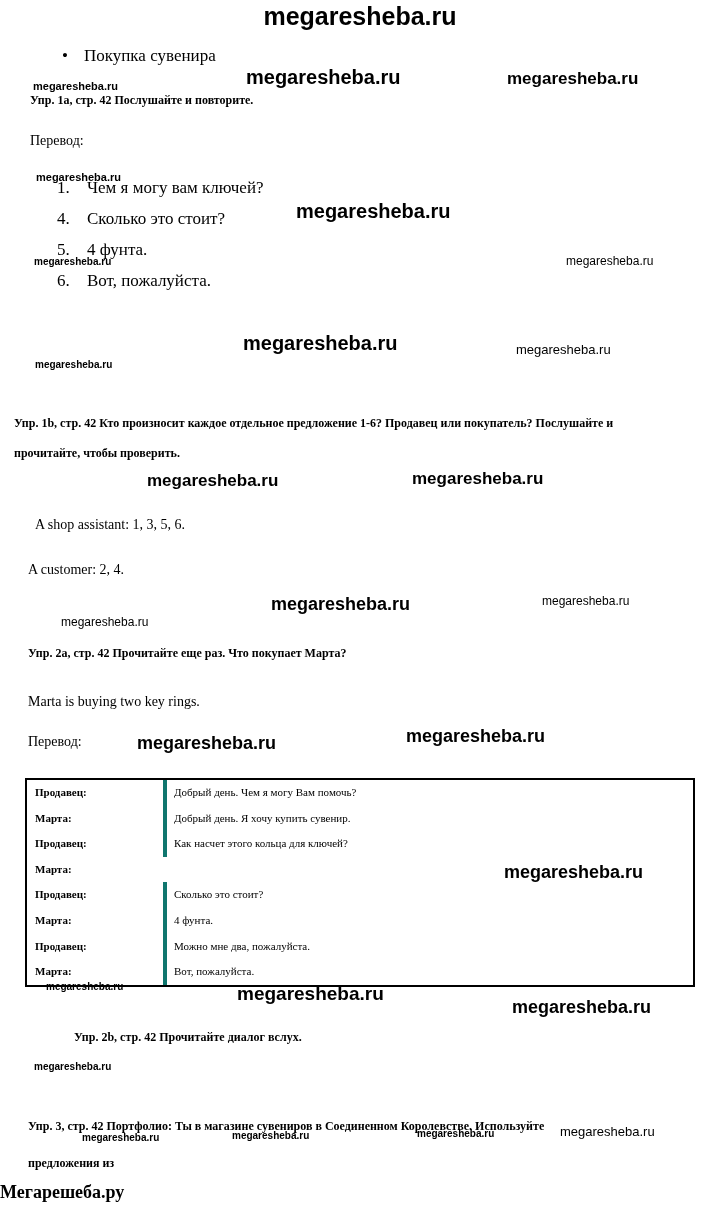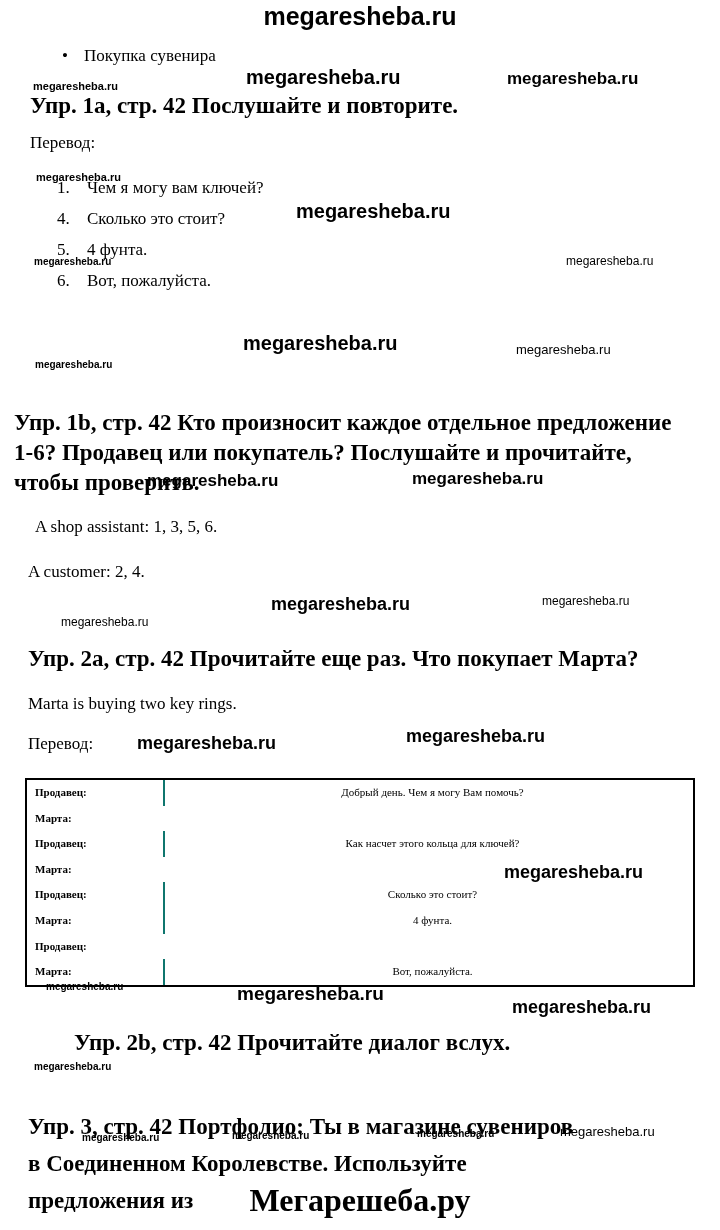--- a/index.html
+++ b/index.html
@@ -13,27 +13,26 @@
   }
   .abs { position: absolute; }
   .header-title {
     top: 2px; left: 0; width: 100%;
     text-align: center;
     font-family: "Liberation Sans", sans-serif;
     font-weight: 700; font-size: 25px;
   }
   .footer-title {
     top: 1182px; left: 0; width: 100%;
-    text-align: center;
-    font-weight: 700; font-size: 32px;
+    font-weight: 700; font-size: 18px;
   }
   .bullet { top: 46px; left: 62px; font-size: 17px; }
   .bullet .dot { display: inline-block; margin-right: 16px; font-size: 17px; }
-  .heading { font-weight: 700; font-size: 23px; }
-  .plain { font-size: 17px; }
+  .heading { font-weight: 700; font-size: 12px; }
+  .plain { font-size: 14px; }
   .h1a { top: 93px; left: 30px; }
   .p1  { top: 133px; left: 30px; }
   .list { top: 172px; left: 57px; font-size: 17px; }
   .list-row { line-height: 31px; white-space: nowrap; }
   .list-row .num { display: inline-block; width: 30px; }
   .h1b { top: 408px; left: 14px; width: 665px; line-height: 30px; }
   .pa  { top: 517px; left: 35px; }
   .pc  { top: 562px; left: 28px; }
   .h2a { top: 646px; left: 28px; text-align: center; }
   .pm  { top: 694px; left: 28px; }
@@ -45,24 +44,23 @@
   }
   .trow { display: flex; }
   .trow .speaker {
     width: 136px; flex: 0 0 136px;
     font-weight: 700;
     padding-left: 8px;
     line-height: 25.6px;
   }
   .trow .line {
     flex: 1;
-    border-left: 2px solid #0f766e;
+    border-left: 4px solid #0f766e;
     padding-left: 7px;
     line-height: 25.6px;
-    text-align: center;
   }
   .h2b { top: 1030px; left: 28px; margin-left: 46px; }
   .h3  { top: 1108px; left: 28px; width: 562px; line-height: 37px; }
   .wm {
     position: absolute;
     font-family: "Liberation Sans", sans-serif;
     white-space: nowrap;
     color: #000;
   }
 </style>
@@ -94,38 +92,40 @@
   <div class="abs plain pm">Marta is buying two key rings.</div>
   <div class="abs plain p2">Перевод:</div>
 
   <div class="abs dialog">
       <div class="trow">
         <div class="speaker">Продавец:</div>
         <div class="line">Добрый день. Чем я могу Вам помочь?</div>
       </div>
       <div class="trow">
         <div class="speaker">Марта:</div>
+        <div class="line">Добрый день. Я хочу купить сувенир.</div>
       </div>
       <div class="trow">
         <div class="speaker">Продавец:</div>
         <div class="line">Как насчет этого кольца для ключей?</div>
       </div>
       <div class="trow">
         <div class="speaker">Марта:</div>
       </div>
       <div class="trow">
         <div class="speaker">Продавец:</div>
         <div class="line">Сколько это стоит?</div>
       </div>
       <div class="trow">
         <div class="speaker">Марта:</div>
         <div class="line">4 фунта.</div>
       </div>
       <div class="trow">
         <div class="speaker">Продавец:</div>
+        <div class="line">Можно мне два, пожалуйста.</div>
       </div>
       <div class="trow">
         <div class="speaker">Марта:</div>
         <div class="line">Вот, пожалуйста.</div>
       </div>
     </div>
 
   <div class="abs heading h2b">Упр. 2b, стр. 42 Прочитайте диалог вслух.</div>
   <div class="abs heading h3">Упр. 3, стр. 42 Портфолио: Ты в магазине сувениров в Соединенном Королевстве. Используйте предложения из</div>
 

